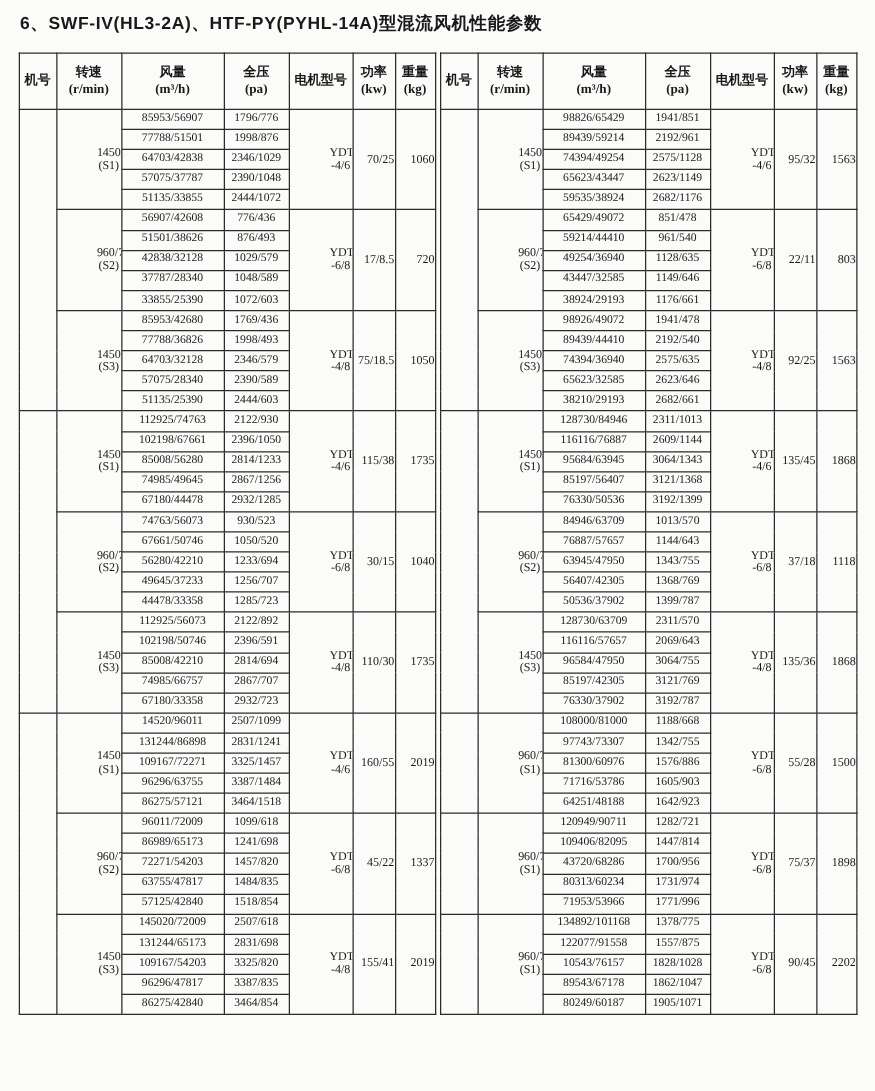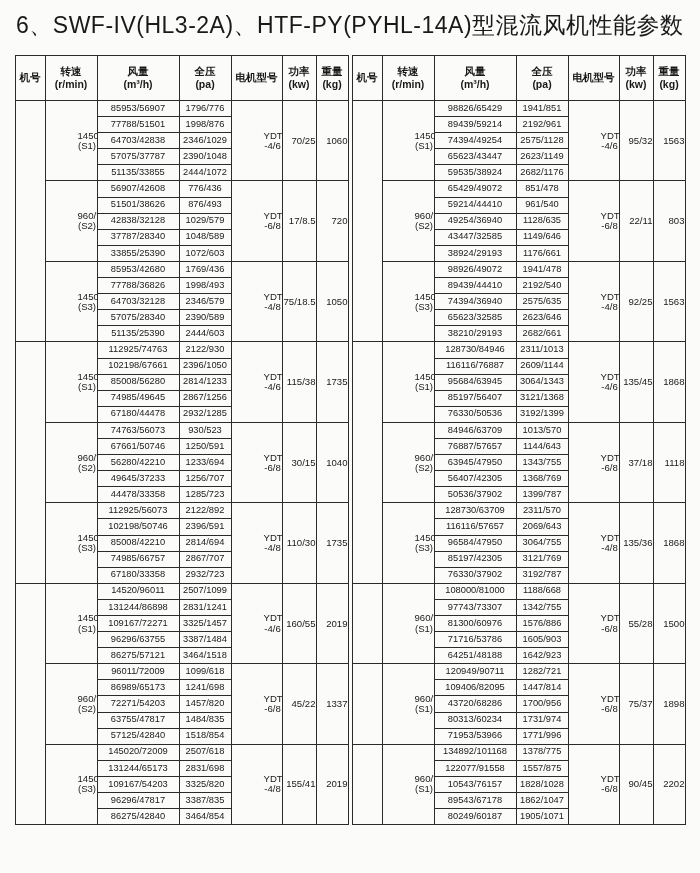--- a/index.html
+++ b/index.html
@@ -5,28 +5,28 @@
   html,body{margin:0;padding:0;}
   body{
     width:700px;height:873px;
     background:#fbfbfa;
     font-family:"Liberation Sans","DejaVu Sans",sans-serif;
     color:#191919;
     overflow:hidden;
   }
   .page{padding:8px 16px 0 16px;}
   .doc-title{
-    font-size:23px;font-weight:normal;margin:2px 0 14px 0;
+    font-size:14px;font-weight:bold;margin:2px 0 14px 0;
     letter-spacing:0.5px;white-space:nowrap;
   }
   .table-title{
     font-size:14px;font-weight:bold;text-align:center;
     margin:0 0 9px 0;letter-spacing:0.5px;
   }
-  .tables{display:flex;gap:3px;justify-content:center;}
+  .tables{display:flex;gap:3px;justify-content:center;font-family:Liberation Serif, serif;}
   table{
     border-collapse:collapse;table-layout:fixed;
     width:333px;
   }
   th,td{
     border:1px solid #2b2b2b;
     text-align:center;vertical-align:middle;
     padding:0;margin:0;
     overflow:hidden;white-space:nowrap;
   }
@@ -170,21 +170,21 @@
           <tr>
             <td rowspan="5" class="speed">960/720<br>(S2)</td>
             <td class="flow">74763/56073</td>
             <td class="pressure">930/523</td>
             <td rowspan="5" class="motor">YDT225M<br>-6/8</td>
             <td rowspan="5" class="power">30/15</td>
             <td rowspan="5" class="weight">1040</td>
           </tr>
           <tr>
             <td class="flow">67661/50746</td>
-            <td class="pressure">1250/591</td>
+            <td class="pressure">1050/520</td>
           </tr>
           <tr>
             <td class="flow">56280/42210</td>
             <td class="pressure">1233/694</td>
           </tr>
           <tr>
             <td class="flow">49645/37233</td>
             <td class="pressure">1256/707</td>
           </tr>
           <tr>

